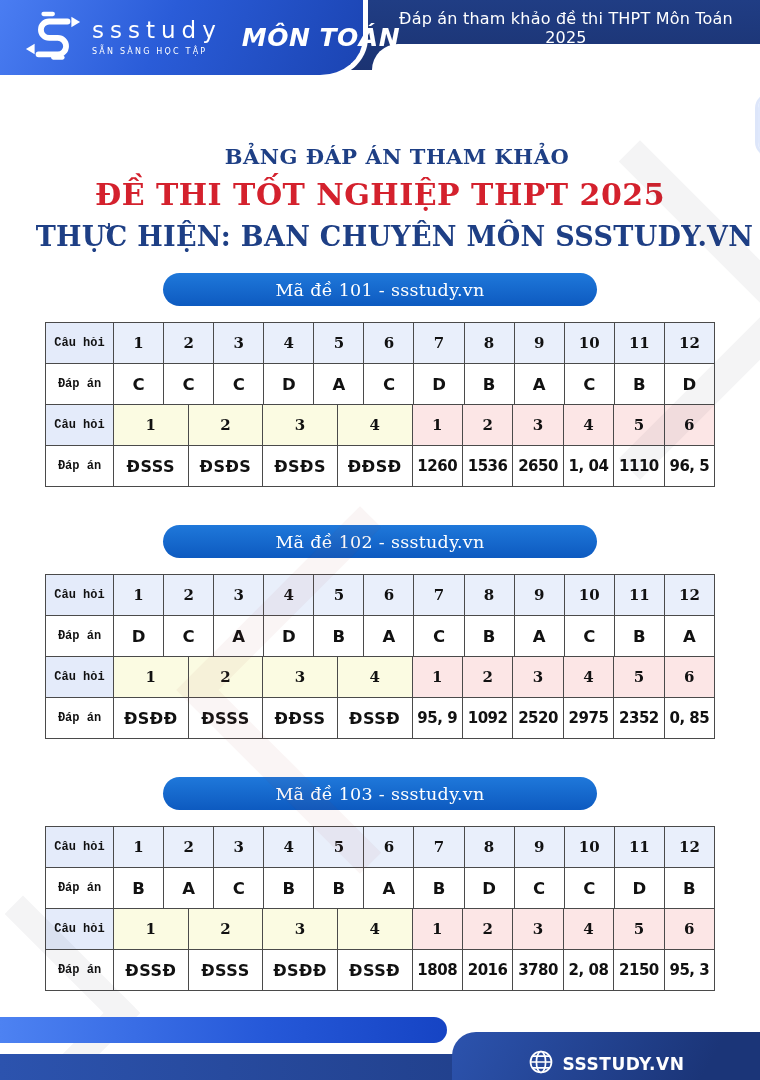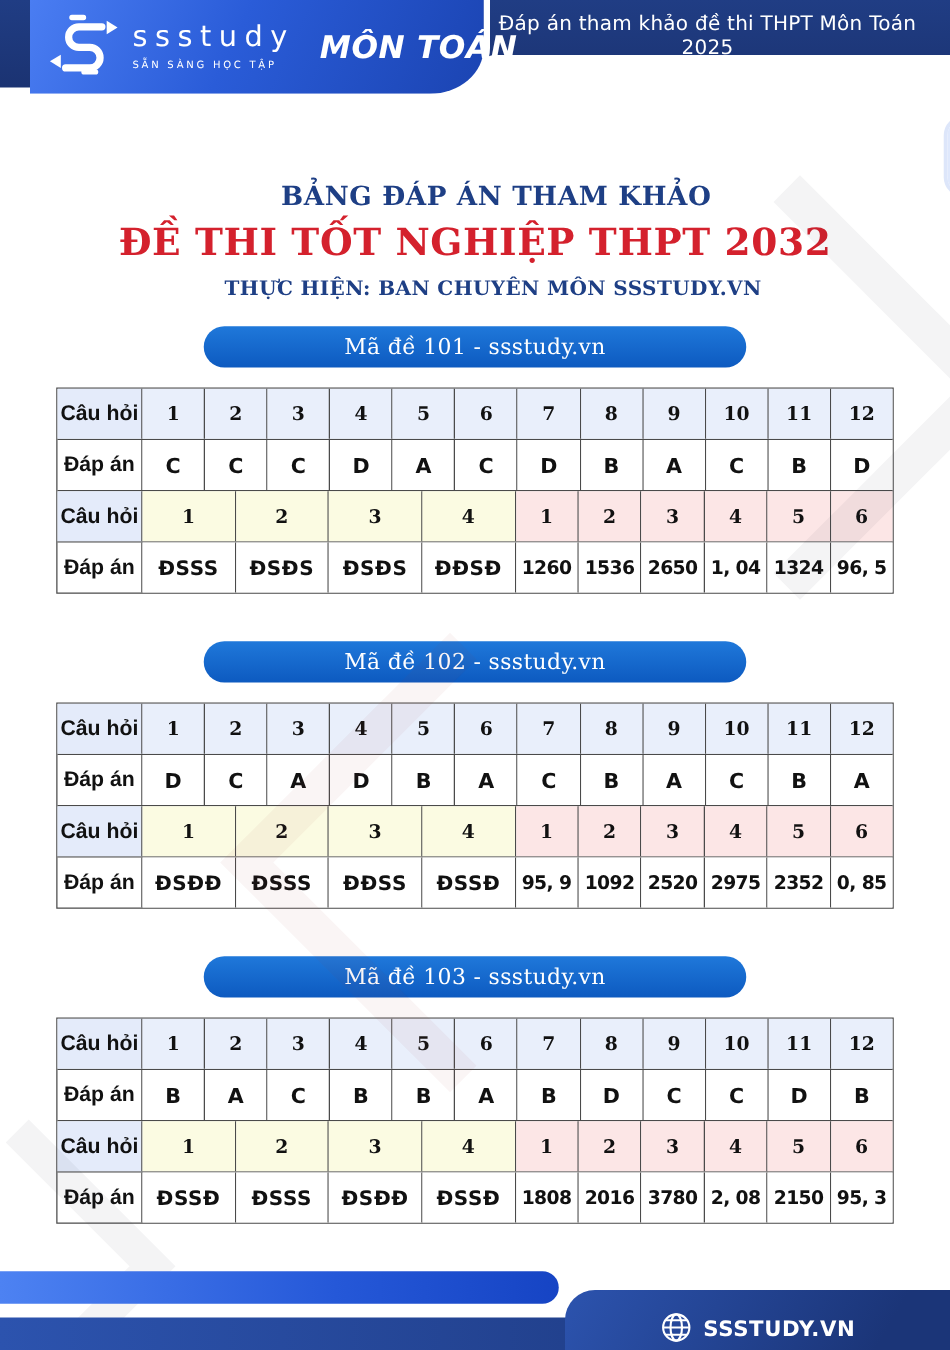--- a/index.html
+++ b/index.html
@@ -11,55 +11,55 @@
   .navy-band{position:absolute;left:0;top:0;width:760px;height:70px;
              background:linear-gradient(180deg,#203d84 0%,#1b3372 100%);}
   .code-panel{position:absolute;left:372px;top:44px;width:388px;height:74px;
               background:#fff;border-top-left-radius:26px;}
   .header-title{position:absolute;left:380px;top:9px;width:372px;text-align:center;
                 color:#fff;font-weight:normal;font-size:16px;letter-spacing:.2px;}
   .banner{position:absolute;left:0;top:0;width:368px;height:80px;
           background:linear-gradient(115deg,#4a7df2 0%,#2a5cd8 45%,#1b44b2 100%);
           border-bottom-right-radius:48px 42px;
           border-right:5px solid #fff;border-bottom:5px solid #fff;
-          display:flex;align-items:center;padding-left:14px;box-sizing:border-box;margin-left:24px;}
+          display:flex;align-items:center;padding-left:24px;box-sizing:border-box;}
   .brand-text{margin-left:10px;color:#fff;}
   .brand-name{font-size:23px;letter-spacing:6px;font-weight:400;line-height:1;}
   .brand-tagline{font-size:8px;letter-spacing:2.2px;margin-top:5px;}
   .brand-divider{width:3px;height:48px;background:#fff;margin:0 14px 0 6px;border-radius:2px;}
   .subject{color:#fff;font-weight:800;font-size:25px;letter-spacing:.5px;white-space:nowrap;font-style:italic;}
   .code-button{position:absolute;left:386px;top:52px;width:356px;height:58px;
                border-radius:12px;border:2px solid #dfe8fc;box-sizing:border-box;
                background:linear-gradient(150deg,#6e97f7 0%,#3263e2 55%,#0c37b0 100%);
                box-shadow:0 0 0 3px rgba(180,200,245,.45), inset 0 -5px 0 rgba(8,38,135,.8);
                display:flex;align-items:center;justify-content:center;
                color:#fff;font-family:"DejaVu Serif",serif;font-size:26px;letter-spacing:1px;
                text-shadow:0 1px 2px rgba(0,20,80,.4);}
 
   
   .headings{text-align:center;font-family:"DejaVu Serif",serif;font-weight:bold;}
   .h-line1{margin-top:26px;font-size:21px;color:#1e3f85;letter-spacing:.5px;margin-left:34px;}
   .h-line2{margin-top:8px;font-size:30px;color:#d4212d;letter-spacing:.5px;}
-  .h-line3{margin-top:9px;font-size:16px;color:#1e3f85;letter-spacing:.3px;margin-left:29px;}
+  .h-line3{margin-top:9px;font-size:27px;color:#1e3f85;letter-spacing:.3px;margin-left:29px;}
 
   
   .section{margin-top:38px;}
   .section:first-of-type{margin-top:21px;}
   .pill{width:434px;height:33px;margin:0 auto;border-radius:17px;
         background:linear-gradient(180deg,#1f78da 0%,#0d5ac0 100%);
         display:flex;align-items:center;justify-content:center;
         color:#fff;font-family:"DejaVu Serif",serif;font-size:17.5px;letter-spacing:.3px;}
   .anstable{width:670px;margin:16px auto 0;border:1.5px solid #4a4a4a;box-sizing:border-box;
             background:#fff;}
   .trow{display:flex;height:40px;border-bottom:1.5px solid #4a4a4a;}
   .trow:last-child{border-bottom:none;}
   .cell{display:flex;align-items:center;justify-content:center;
         border-right:1.5px solid #4a4a4a;box-sizing:border-box;color:#111;}
   .cell:last-child{border-right:none;}
-  .label-cell{width:68px;flex:none;font-family:Liberation Sans, sans-serif;font-size:17px;font-weight:600;}
+  .label-cell{width:68px;flex:none;font-family:Liberation Mono, monospace;font-size:12px;font-weight:600;}
   .label-cell.blue{background:#e4ebfa;}
   .qhead{flex:1;background:#e9effb;font-family:"DejaVu Serif",serif;font-size:15px;font-weight:700;}
   .qtf{flex:1.49;background:#fbfbe2;font-family:"DejaVu Serif",serif;font-size:15px;font-weight:700;}
   .qsa{flex:1;background:#fce6e6;font-family:"DejaVu Serif",serif;font-size:15px;font-weight:700;}
   .ans{background:#fff;font-weight:700;font-size:16px;}
   .ans.wide{flex:1.49;letter-spacing:.5px;}
   .ans.letter{flex:1;font-size:16.5px;}
   .ans.saval{flex:1;font-size:15px;letter-spacing:-.5px;}
 
   
@@ -109,21 +109,21 @@
     <div class="subject">MÔN TOÁN</div>
   </div>
 </div>
 
 <div class="wm wm1"></div>
 <div class="wm wm2"></div>
 <div class="wm wm3"></div>
 
 <div class="headings">
   <div class="h-line1">BẢNG ĐÁP ÁN THAM KHẢO</div>
-  <div class="h-line2">ĐỀ THI TỐT NGHIỆP THPT 2032</div>
+  <div class="h-line2">ĐỀ THI TỐT NGHIỆP THPT 2025</div>
   <div class="h-line3">THỰC HIỆN: BAN CHUYÊN MÔN SSSTUDY.VN</div>
 </div>
 
 <div id="sections">
   <div class="section">
     <div class="pill">
       <span class="pill-label">Mã đề 101 - ssstudy.vn</span>
     </div>
     <div class="anstable">
       <div class="trow row-mcq">
@@ -172,21 +172,21 @@
       <div class="trow row-tfa">
         <div class="cell label-cell">Đáp án</div>
       <div class="cell ans wide">ĐSSS</div>
           <div class="cell ans wide">ĐSĐS</div>
           <div class="cell ans wide">ĐSĐS</div>
           <div class="cell ans wide">ĐĐSĐ</div>
           <div class="cell ans saval">1260</div>
           <div class="cell ans saval">1536</div>
           <div class="cell ans saval">2650</div>
           <div class="cell ans saval">1, 04</div>
-          <div class="cell ans saval">1324</div>
+          <div class="cell ans saval">1110</div>
           <div class="cell ans saval">96, 5</div>
         </div>
     </div>
   </div>
 
   <div class="section">
     <div class="pill">
       <span class="pill-label">Mã đề 102 - ssstudy.vn</span>
     </div>
     <div class="anstable">

